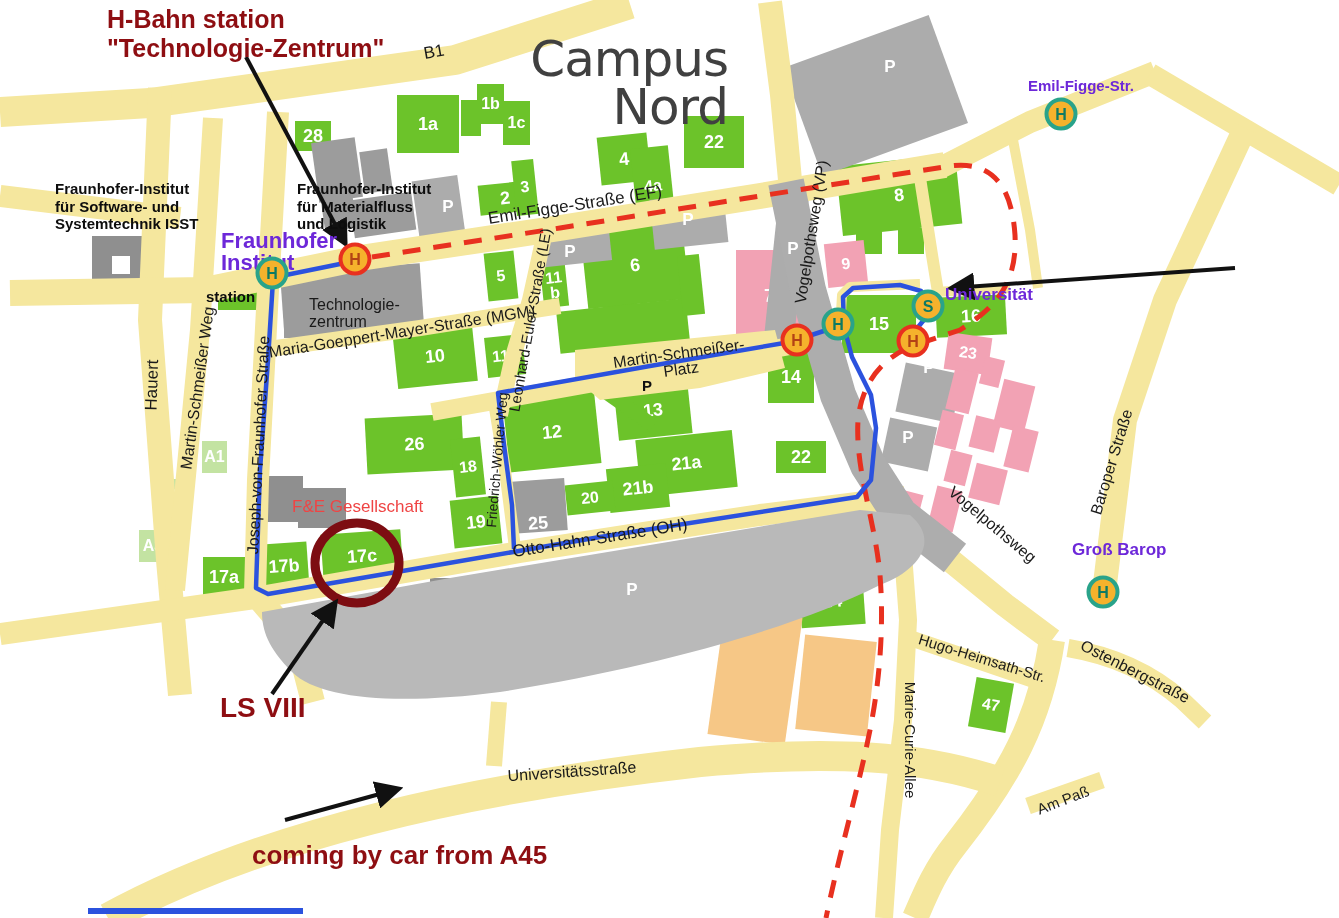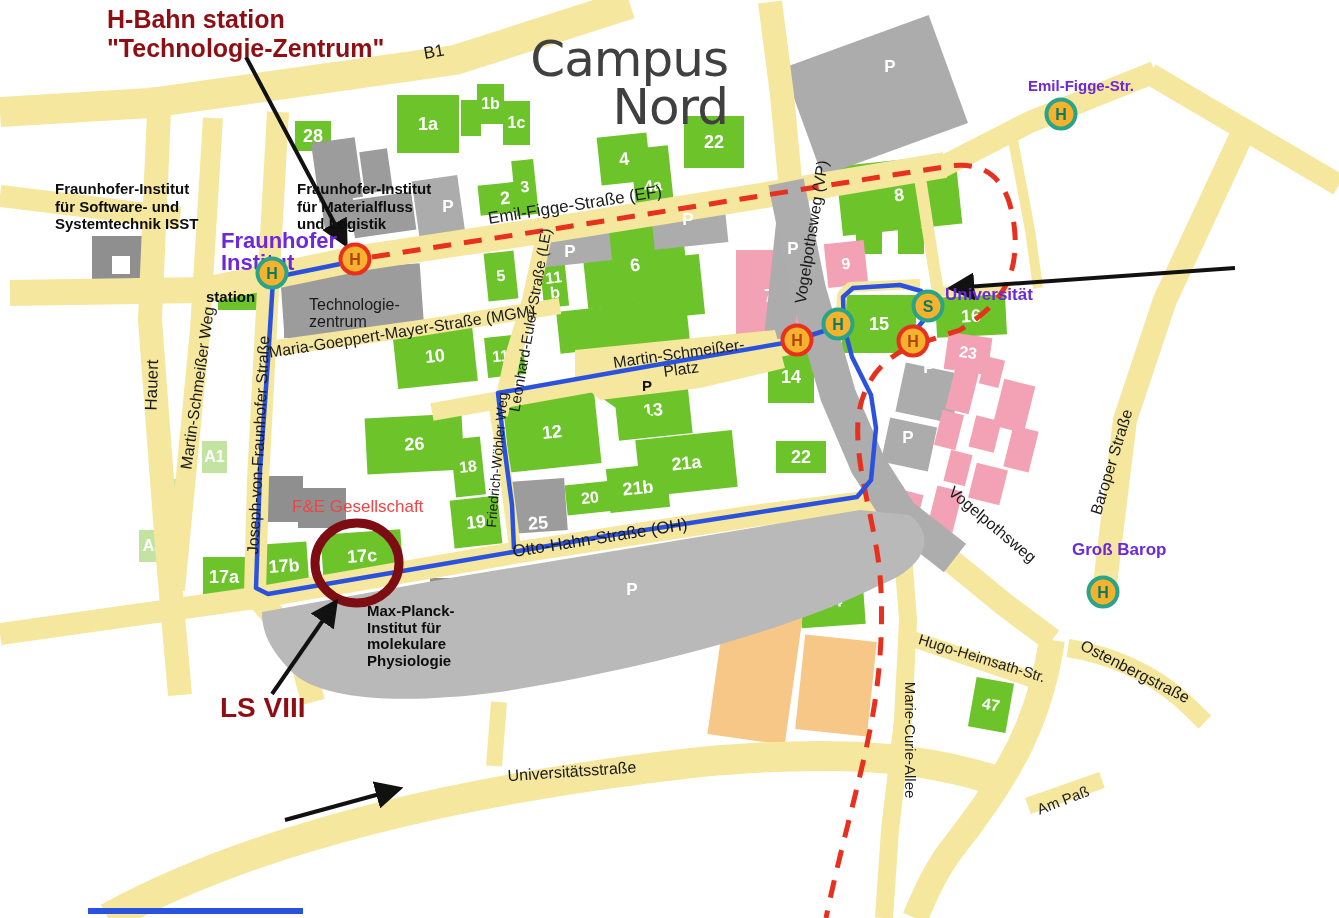--- a/index.html
+++ b/index.html
@@ -181,37 +181,34 @@
       <path d="M 285,820 L 398,789"></path>
     </g>
   </svg>
 
   <div class="title" style="z-index:4">Campus
 Nord</div>
 
   <div class="ann" style="left:107px;top:5px;z-index:4">H-Bahn station
 "Technologie-Zentrum"</div>
   <div class="ann" style="left:220px;top:692px;font-size:28px;z-index:4">LS VIII</div>
+  <div class="ann" style="left:252px;top:840px;font-size:26px;z-index:4">coming by car from A45</div>
 
   <div class="inst" style="left:55px;top:180px;z-index:4">Fraunhofer-Institut
 für Software- und
 Systemtechnik ISST</div>
   <div class="inst" style="left:297px;top:180px;z-index:4">Fraunhofer-Institut
 für Materialfluss
 und Logistik</div>
   <div class="lbl teal" style="left:221px;top:230px;font-size:22px;line-height:1.0;z-index:4">Fraunhofer
 Institut</div>
   <div class="inst" style="left:206px;top:288px;z-index:4">station</div>
   <div class="lbl" style="left:309px;top:296px;font-size:16px;color:#1a1a1a;line-height:1.08;z-index:4">Technologie-
 zentrum</div>
   <div class="lbl" style="left:292px;top:497px;font-size:17px;color:#ef4444;z-index:4">F&amp;E Gesellschaft</div>
-  <div class="inst" style="left:367px;top:603px;line-height:1.1;z-index:4">Max-Planck-
-Institut für
-molekulare
-Physiologie</div>
 
   <div class="lbl teal" style="left:1028px;top:77px;font-size:15px;z-index:4">Emil-Figge-Str.</div>
   <div class="lbl teal" style="left:945px;top:285px;font-size:17px;z-index:4">Universität</div>
   <div class="lbl teal" style="left:1072px;top:540px;font-size:17px;z-index:4">Groß Barop</div>
 
   <div class="street" style="left:434px;top:52px;font-size:17px;transform:translate(-50%,-50%) rotate(-10deg);z-index:4">B1</div>
   <div class="street" style="left:575px;top:205px;font-size:17px;transform:translate(-50%,-50%) rotate(-9deg);z-index:4">Emil-Figge-Straße (EF)</div>
   <div class="street" style="left:402px;top:332px;font-size:16px;transform:translate(-50%,-50%) rotate(-9deg);z-index:4">Maria-Goeppert-Mayer-Straße (MGM)</div>
   <div class="street" style="left:530px;top:320px;font-size:15px;transform:translate(-50%,-50%) rotate(-80deg);z-index:4">Leonhard-Euler-Straße (LE)</div>
   <div class="street" style="left:812px;top:232px;font-size:16px;transform:translate(-50%,-50%) rotate(-81deg);z-index:4">Vogelpothsweg (VP)</div>

